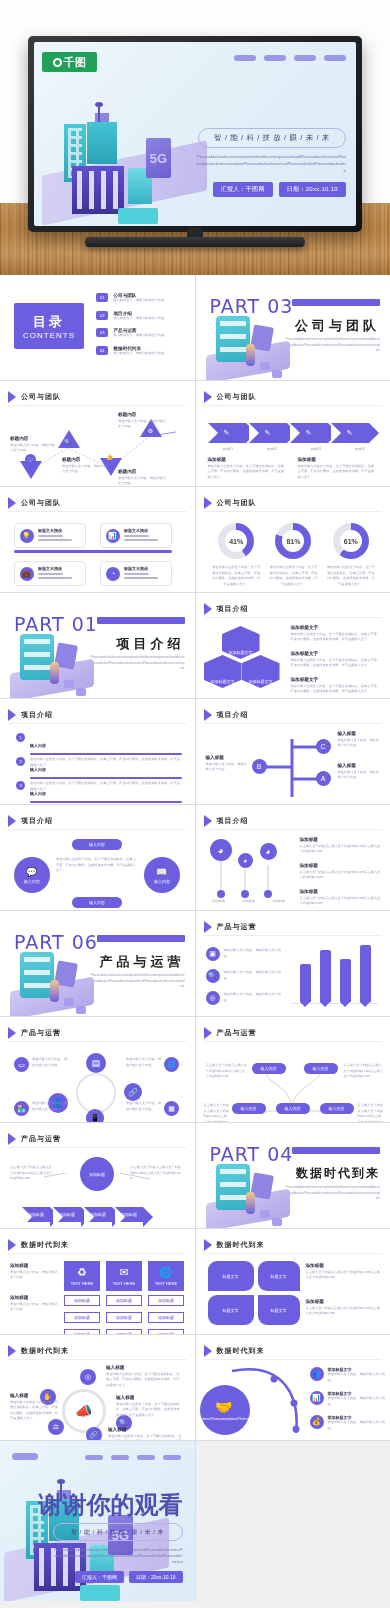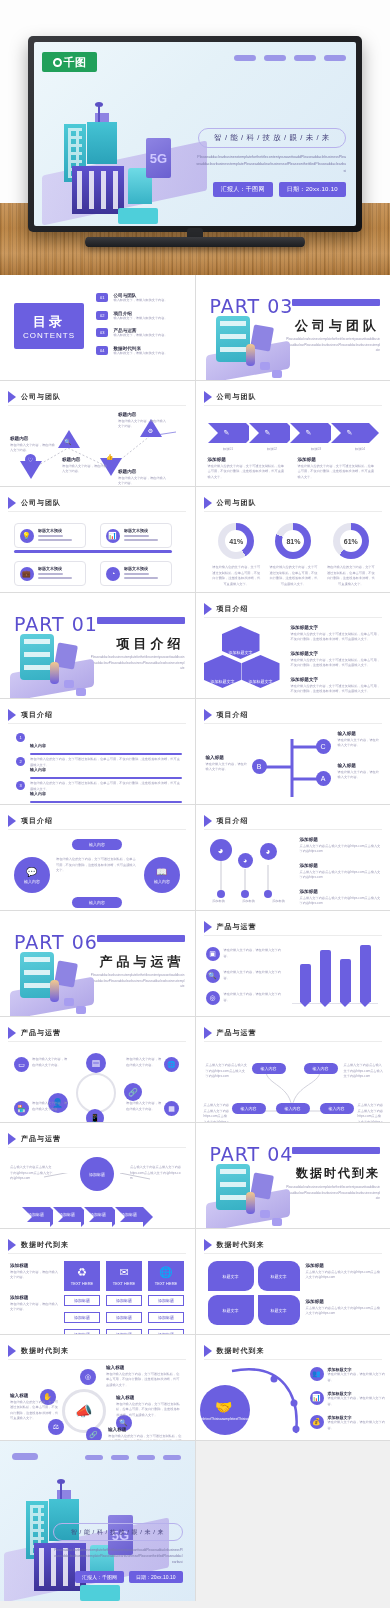--- a/index.html
+++ b/index.html
@@ -876,20 +876,21 @@
           </div>
         <div class="bx b2"></div>
         <div class="bx b3">
             <div class="w"></div>
           </div>
         <div class="bx b4"></div>
         <div class="bx b5"></div>
         <div class="tower"></div>
         <div class="panel5g">5G</div>
       </div>
+      <div class="ttl">谢谢你的观看</div>
       <div class="sub">智 / 能 / 科 / 技   放 / 眼 / 未 / 来</div>
       <div class="body">PleaseaddaclearbusinesstemplateforthetitlecontentyouwanttoaddPleaseaddaclebusinessPleaseaddaclearbusinesstemplatePleaseaddaclearbusinessofPleaseonthetitledPleaseaddaclearbusi</div>
       <div class="tags">
         <span>汇报人：千图网</span>
         <span>日期：20xx.10.10</span>
       </div>
     </div>
 
     <div class="blank"></div>
 

